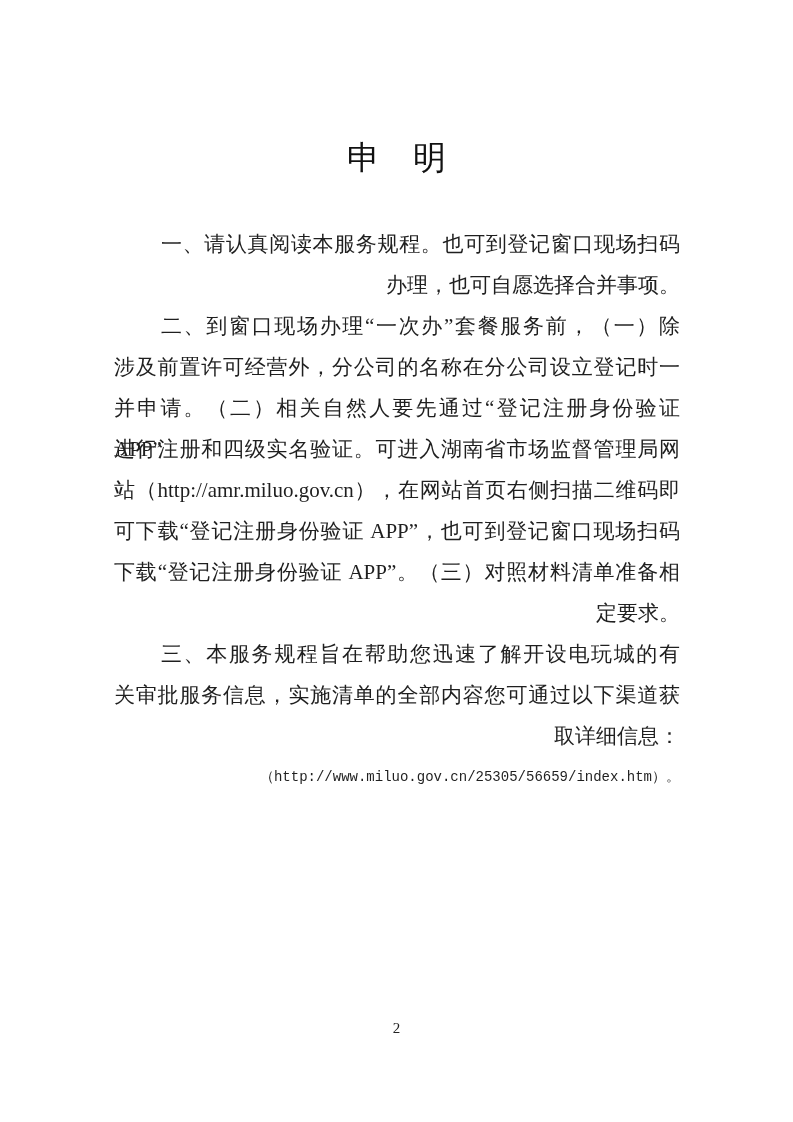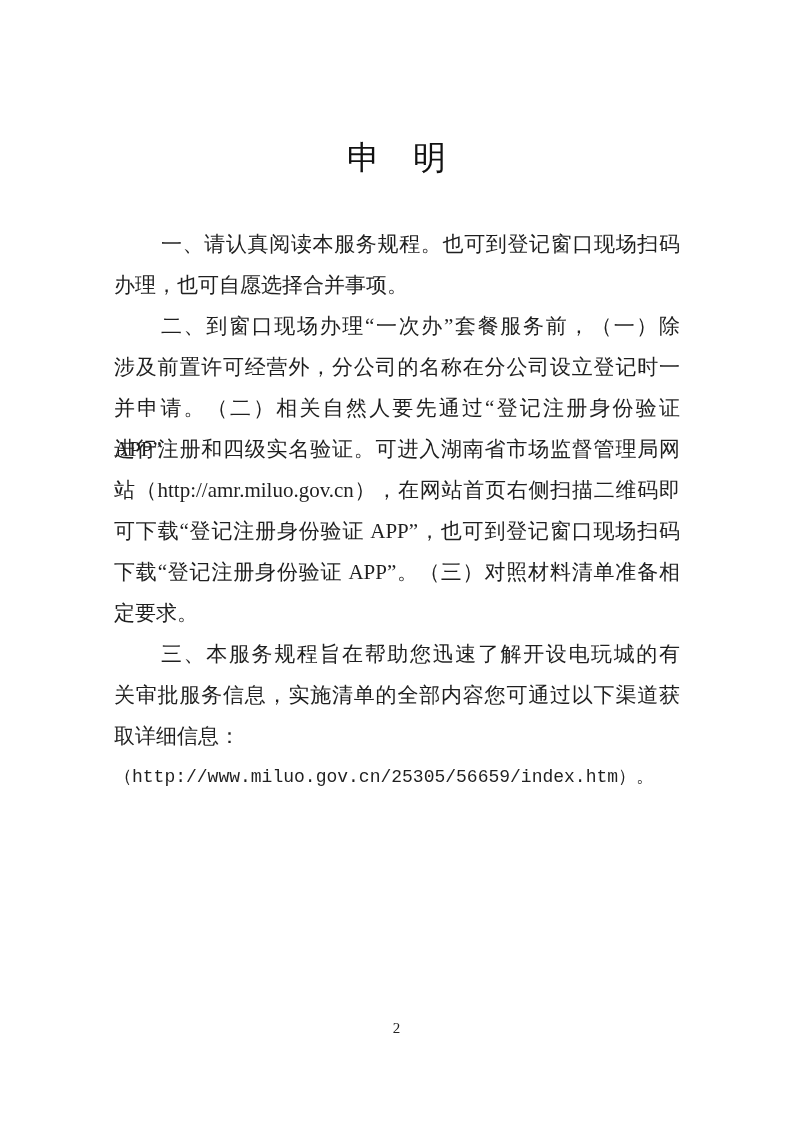--- a/index.html
+++ b/index.html
@@ -29,33 +29,33 @@
   .doc-body {
     position: absolute;
     top: 224px;
     left: 114px;
     width: 566px;
   }
   .line {
     font-size: 21px;
     line-height: 41px;
     height: 41px;
-    text-align: left;
+    text-align: right;
     color: #1f1f1f;
   }
   .line.full {
     text-align: justify;
     text-align-last: justify;
   }
   .line.indent {
     text-indent: 47px;
   }
   .line.url-line {
     font-family: "Liberation Mono", "DejaVu Sans Mono", monospace;
-    font-size: 18px;
+    font-size: 14px;
   }
   .page-number {
     position: absolute;
     top: 1020px;
     left: 0;
     width: 100%;
     text-align: center;
     font-size: 15px;
     color: #222222;
   }

